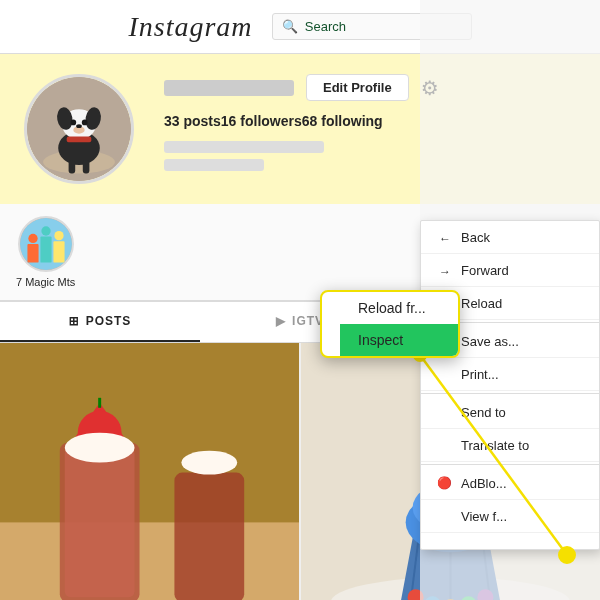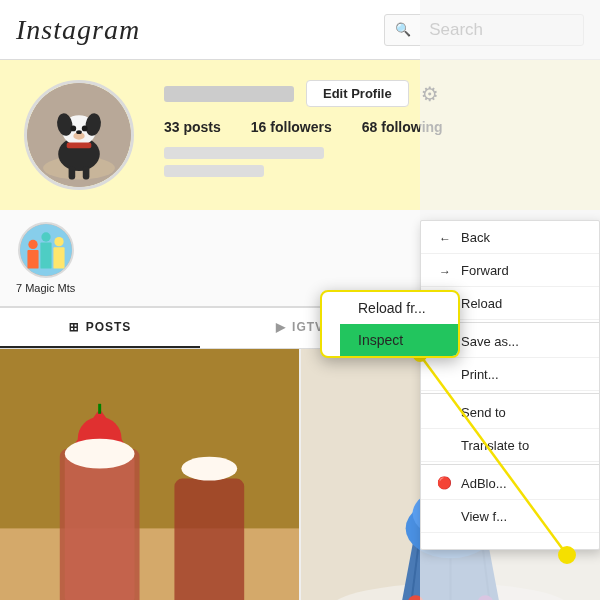--- a/index.html
+++ b/index.html
@@ -9,25 +9,25 @@
       overflow: hidden;
       font-family: -apple-system, BlinkMacSystemFont, 'Segoe UI', Arial, sans-serif;
       background: #fafafa;
       position: relative;
     }
 
     
     .header {
       background: #fff;
       border-bottom: 1px solid #dbdbdb;
-      height: 60px;
+      height: 54px;
       display: flex;
       align-items: center;
       padding: 0 16px;
-      justify-content: space-between;
+      justify-content: center;
       gap: 19px;
     }
     .instagram-logo {
       font-family: 'Billabong', cursive;
       font-size: 28px;
       font-style: italic;
       font-weight: 400;
       color: #262626;
       letter-spacing: 1px;
     }
@@ -101,21 +101,20 @@
       cursor: pointer;
       color: #262626;
     }
     .settings-icon {
       font-size: 20px;
       cursor: pointer;
       color: #262626;
     }
     .stats-row {
       display: flex;
-      gap: 30px;
       margin-bottom: 12px;
     }
     .stat {
       font-size: 14px;
       color: #262626;
     }
     .stat span {
       font-weight: 600;
     }
     .bio-placeholder {
@@ -288,21 +287,21 @@
       z-index: 90;
     }
   </style>
 </head>
 <body>
 
 <div class="header">
   <div class="instagram-logo">Instagram</div>
   <div class="search-bar">
     <span>🔍</span>
-    <span style="color:#737373;font-size:17px;margin-left:12px;">Search</span>
+    <span style="color:#14532d;font-size:13px;">Search</span>
   </div>
 </div>
 
 <div class="profile-section">
   <div class="avatar-container">
     <div class="avatar-img">
       <svg class="dog-svg" viewBox="0 0 110 110" xmlns="http://www.w3.org/2000/svg">
         <circle cx="55" cy="55" r="55" fill="#b8a898"></circle>
 
         <ellipse cx="55" cy="90" rx="38" ry="12" fill="#c8b59a"></ellipse>

